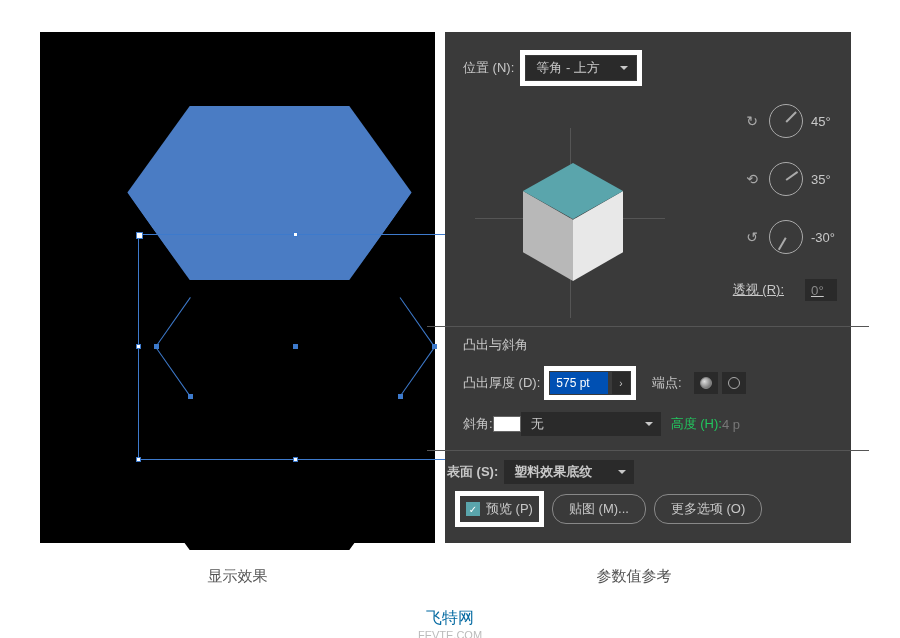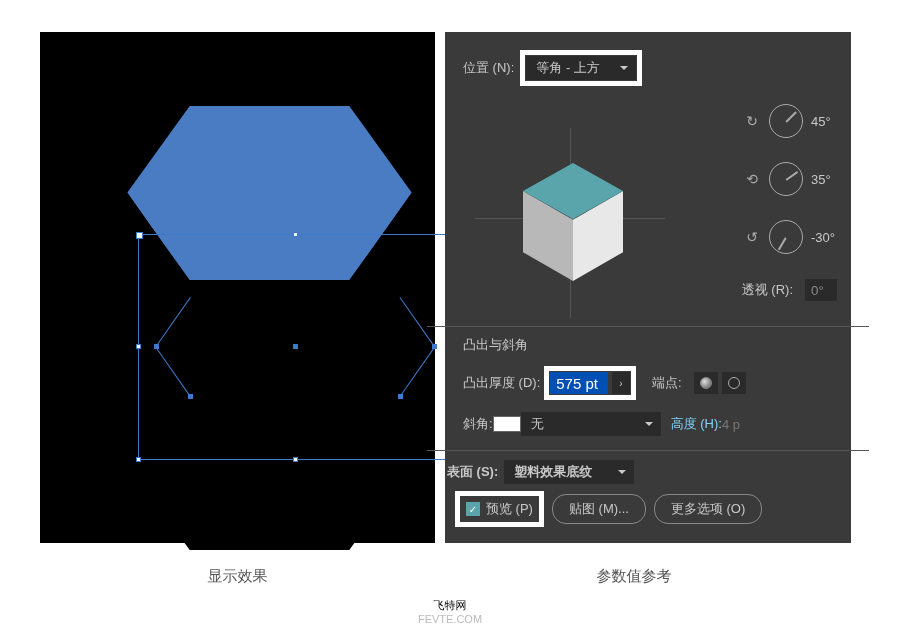--- a/index.html
+++ b/index.html
@@ -108,31 +108,31 @@
   .dials { position: absolute; right: 6px; top: 72px; }
   .dial-row { display: flex; align-items: center; gap: 8px; margin-bottom: 24px; }
   .dial-icon { width: 18px; height: 18px; display: flex; align-items: center; justify-content: center; color: #aaa; font-size: 14px; }
   .dial {
     width: 34px; height: 34px; border: 1.5px solid #aaa; border-radius: 50%;
     position: relative;
   }
   .dial-hand { position: absolute; left: 50%; top: 50%; width: 14px; height: 1.5px; background: #aaa; transform-origin: left center; }
   .dial-val { width: 34px; color: #c8c8c8; text-align: left; }
   
-  .perspective-row { position: absolute; right: 14px; top: 247px; display: flex; align-items: center; gap: 12px; }
+  .perspective-row { position: absolute; right: 14px; top: 247px; display: flex; align-items: center; gap: 21px; text-decoration: underline; }
   .num-input { background: #2a2a2a; border: none; color: #888; padding: 3px 6px; width: 32px; height: 22px; }
   
   .section-divider { border-top: 1px solid #555; margin: 0 -18px; }
   .section2 { position: absolute; left: 18px; top: 304px; right: 18px; }
   .section3 { position: absolute; left: 2px; top: 428px; right: 18px; font-weight: bold; }
   
   .depth-row { display: flex; align-items: center; margin-top: 12px; gap: 4px; }
   .depth-input {
     background: #0050b3; color: #fff; border: none; padding: 3px 6px;
-    width: 58px; height: 22px; font-size: 15px;
+    width: 58px; height: 22px; font-size: 12px;
   }
   .depth-arrow { background: #2a2a2a; width: 18px; height: 22px; display: flex; align-items: center; justify-content: center; color: #c8c8c8; font-size: 10px; }
   
   .cap-icons { display: flex; gap: 4px; margin-left: 8px; }
   .cap-btn { width: 24px; height: 22px; background: #2a2a2a; display: flex; align-items: center; justify-content: center; }
   .cap-circle { width: 12px; height: 12px; border: 1.5px solid #aaa; border-radius: 50%; }
   .cap-circle.filled { background: radial-gradient(circle at 35% 35%, #ddd, #555); border-color: #888; }
   
   .bevel-row { display: flex; align-items: center; margin-top: 12px; }
   .bevel-swatch { width: 28px; height: 16px; background: #fff; border: 1px solid #666; }
@@ -142,21 +142,21 @@
   .pill-btn {
     border: 1px solid #888; border-radius: 14px; padding: 5px 16px;
     color: #c8c8c8; background: transparent; display: inline-flex; align-items: center;
   }
   
   
   .captions { display: flex; padding: 0 40px; margin-top: 14px; }
   .cap-left { width: 395px; text-align: center; color: #555; font-size: 15px; }
   .cap-right { width: 378px; text-align: center; color: #555; font-size: 15px; margin-left: 10px; }
   
-  .footer { text-align: center; color: #000000; font-size: 11px; margin-top: 12px; }
+  .footer { text-align: center; color: #0369a1; font-size: 16px; margin-top: 22px; }
   .footer-sub { text-align: center; color: #bbb; font-size: 11px; }
   
   .hl1 { left:0; top:94px; width:60px; transform:rotate(-55deg);}
   .hl3 { left:244px; top:45px; width:60px; transform:rotate(55deg);}
   .hl4 { left:0; top:95px; width:60px; transform:rotate(55deg);}
   .hl6 { left:244px; top:144px; width:60px; transform:rotate(-55deg);}
   
   .hex-pt { position:absolute; width:5px; height:5px; background:#3d7acc; }
 </style>
 </head>
@@ -260,21 +260,21 @@
             </div>
         </div>
       </div>
 
       <div class="bevel-row">
         <span class="label">斜角:</span>
         <span class="bevel-swatch"></span>
         <span class="dropdown" style="min-width:140px;">
           <span>无</span>
         </span>
-        <span class="label" style="margin-left:10px; color:#7dd3fc;">高度 (H):</span>
+        <span class="label" style="margin-left:10px; color:#22c55e;">高度 (H):</span>
         <span style="color:#777;">4 p</span>
       </div>
     </div>
 
     <div style="position:absolute; left:0; right:0; top:418px;" class="section-divider"></div>
 
     <div class="section3">
       <div class="row">
         <span class="label">表面 (S):</span>
         <span class="dropdown" style="margin-left:6px; min-width:130px;">

